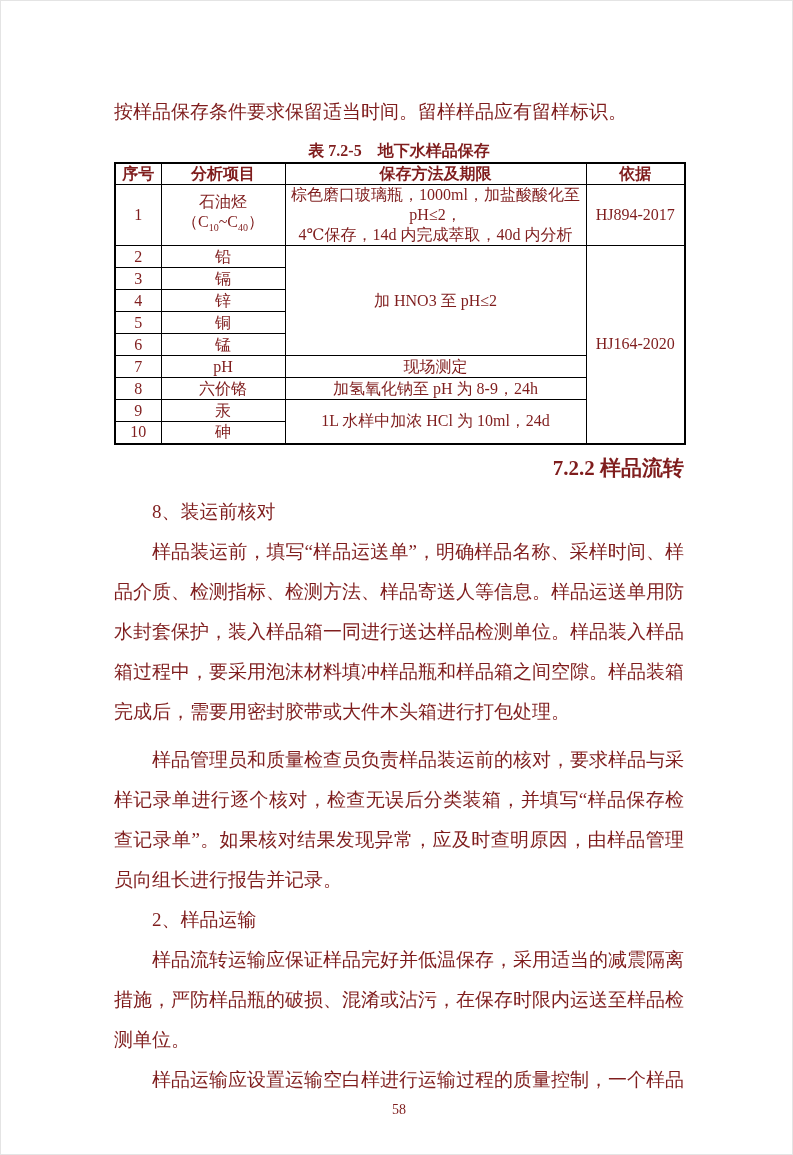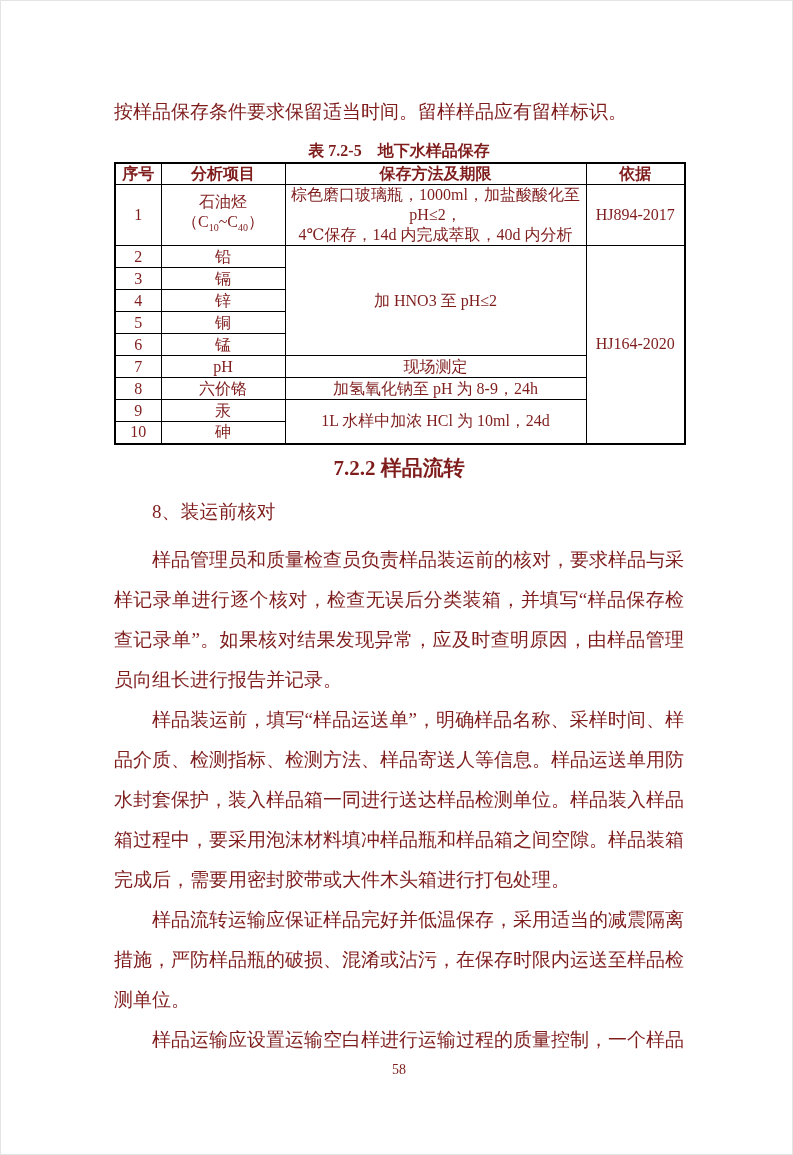--- a/index.html
+++ b/index.html
@@ -55,21 +55,21 @@
   tr.h-tall   { height: 41px; }
   tr.h-std    { height: 22px; }
   td.small  { font-size: 14px; }
   td.prewrap { white-space: pre-line; line-height: 19px; }
   td.small sub { font-size: 10px; }
   .section-heading {
     font-size: 21px;
     font-weight: bold;
     line-height: 30px;
     margin-top: 8px;
-    text-align: center;
+    text-align: right;
   }
   .list-item { margin-top: 9px; }
   .mt8 { margin-top: 8px; }
   .page-number {
     font-size: 14px;
     line-height: 20px;
     text-align: center;
   }
 </style>
 </head>
@@ -143,24 +143,25 @@
       <td>10</td>
       <td>砷</td>
     </tr>
   </tbody>
     </table>
 
   <p class="section-heading">7.2.2 样品流转</p>
 
   <p class="body-par list-item">8、装运前核对</p>
 
+  <p class="body-par">样品装运前，填写“样品运送单”，明确样品名称、采样时间、样品介质、检测指标、检测方法、样品寄送人等信息。样品运送单用防水封套保护，装入样品箱一同进行送达样品检测单位。样品装入样品箱过程中，要采用泡沫材料填冲样品瓶和样品箱之间空隙。样品装箱完成后，需要用密封胶带或大件木头箱进行打包处理。</p>
+
   <p class="body-par mt8">样品管理员和质量检查员负责样品装运前的核对，要求样品与采样记录单进行逐个核对，检查无误后分类装箱，并填写“样品保存检查记录单”。如果核对结果发现异常，应及时查明原因，由样品管理员向组长进行报告并记录。</p>
 
-  <p class="body-par">样品装运前，填写“样品运送单”，明确样品名称、采样时间、样品介质、检测指标、检测方法、样品寄送人等信息。样品运送单用防水封套保护，装入样品箱一同进行送达样品检测单位。样品装入样品箱过程中，要采用泡沫材料填冲样品瓶和样品箱之间空隙。样品装箱完成后，需要用密封胶带或大件木头箱进行打包处理。</p>
-
+  <p class="body-par">2、样品运输</p>
 
   <p class="body-par">样品流转运输应保证样品完好并低温保存，采用适当的减震隔离措施，严防样品瓶的破损、混淆或沾污，在保存时限内运送至样品检测单位。</p>
 
   <p class="body-par">样品运输应设置运输空白样进行运输过程的质量控制，一个样品</p>
 
   <p class="page-number">58</p>
 
 </div>
 
 </body></html>

